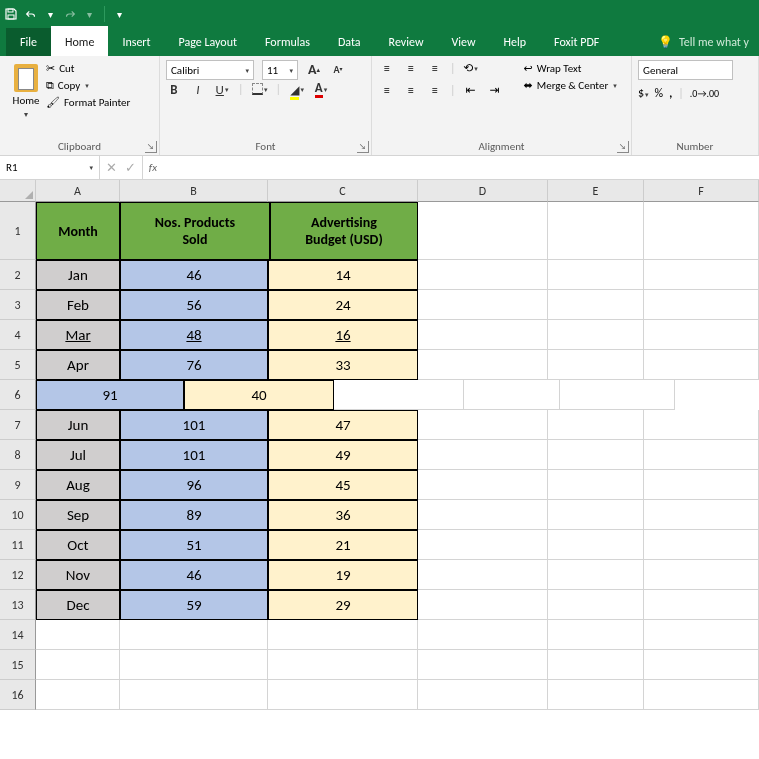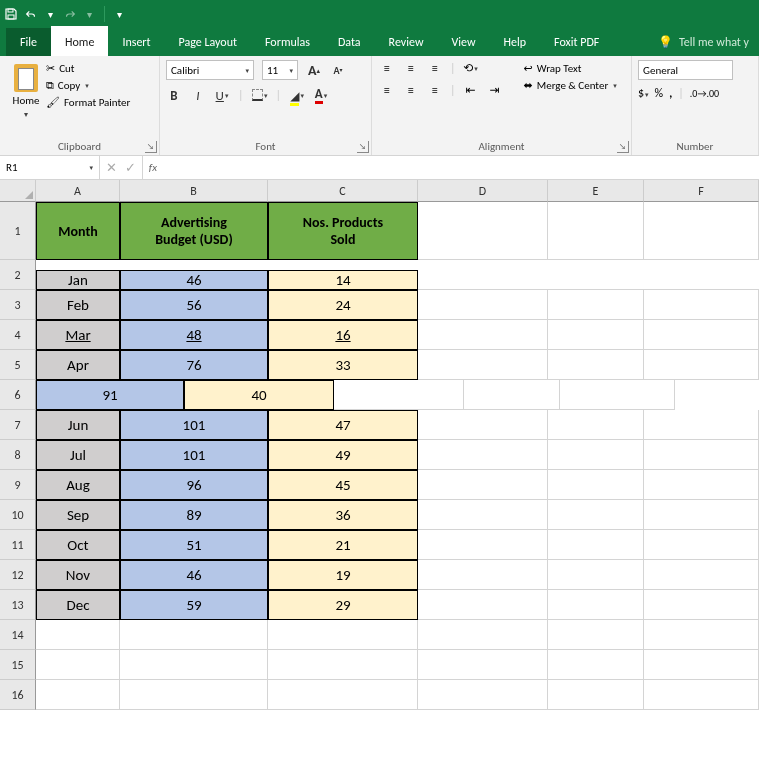--- a/index.html
+++ b/index.html
@@ -31,21 +31,21 @@
 .paste-big { width: 40px; display: flex; flex-direction: column; align-items: center; justify-content: flex-start; padding-top: 4px; gap: 2px; }
 .paste-icon { width: 24px; height: 28px; background: #e8b040; border-radius: 2px; position: relative; }
 .paste-icon::before { content: ''; position: absolute; top: 4px; left: 4px; width: 14px; height: 20px; background: #fff; border: 1px solid #888; }
 .paste-label { font-size: 11px; }
 .paste-arrow { font-size: 8px; color: #444; }
 .clip-rows { display: flex; flex-direction: column; gap: 4px; padding-top: 2px; }
 .clip-row { display: flex; align-items: center; gap: 4px; font-size: 11px; }
 
 
 .font-group { width: 212px; }
-.font-row1 { display: flex; align-items: center; gap: 8px; margin-bottom: 6px; }
+.font-row1 { display: flex; gap: 8px; }
 .font-name { width: 88px; height: 20px; border: 1px solid #c0c0c0; background: #fff; font-size: 11px; padding: 0 4px; display: flex; align-items: center; justify-content: space-between; }
 .font-size { width: 36px; height: 20px; border: 1px solid #c0c0c0; background: #fff; font-size: 11px; padding: 0 4px; display: flex; align-items: center; justify-content: space-between; }
 .aa-big { font-size: 14px; font-weight: bold; }
 .aa-small { font-size: 10px; font-weight: bold; }
 .font-row2 { display: flex; align-items: center; gap: 8px; }
 .fbtn { width: 16px; height: 18px; display: inline-flex; align-items: center; justify-content: center; font-size: 13px; color: #333; }
 .dd { font-size: 7px; color: #444; margin-left: 1px; }
 .font-color { font-weight: bold; font-size: 13px; border-bottom: 3px solid #d00; }
 
 
@@ -304,27 +304,27 @@
           <div class="row-h" style="height: 30px;">11</div>
           <div class="row-h" style="height: 30px;">12</div>
           <div class="row-h" style="height: 30px;">13</div>
           <div class="row-h" style="height: 30px;">14</div>
           <div class="row-h" style="height: 30px;">15</div>
           <div class="row-h" style="height: 30px;">16</div>
         </div>
       <div class="cells" id="cells">
           <div class="cell-row" style="height: 58px;">
             <div class="cell hdr-cell" style="width: 84px; height: 58px;">Month</div>
+            <div class="cell hdr-cell" style="width: 150px; height: 58px; text-align: center;">Nos. Products <br>Sold</div>
             <div class="cell hdr-cell" style="width: 148px; height: 58px; text-align: center;">Advertising <br>Budget (USD)</div>
-            <div class="cell hdr-cell" style="width: 150px; height: 58px; text-align: center;">Nos. Products <br>Sold</div>
             <div class="cell" style="width: 130px; height: 58px;"></div>
             <div class="cell" style="width: 96px; height: 58px;"></div>
             <div class="cell" style="width: 115px; height: 58px;"></div>
           </div>
-          <div class="cell-row" style="height: 30px; align-items: flex-end;">
+          <div class="cell-row" style="height: 30px;">
             <div class="cell month-cell" style="width: 84px;">Jan</div>
             <div class="cell budget-cell" style="width: 148px;">46</div>
             <div class="cell sold-cell" style="width: 150px;">14</div>
             <div class="cell" style="width: 130px;"></div>
             <div class="cell" style="width: 96px;"></div>
             <div class="cell" style="width: 115px;"></div>
           </div>
           <div class="cell-row" style="height: 30px;">
             <div class="cell month-cell" style="width: 84px;">Feb</div>
             <div class="cell budget-cell" style="width: 148px;">56</div>

